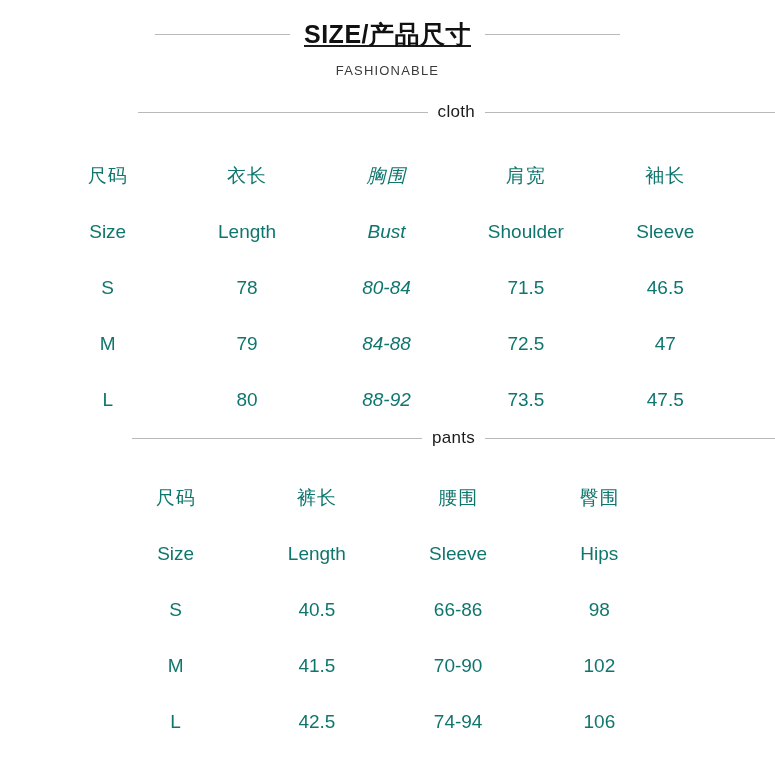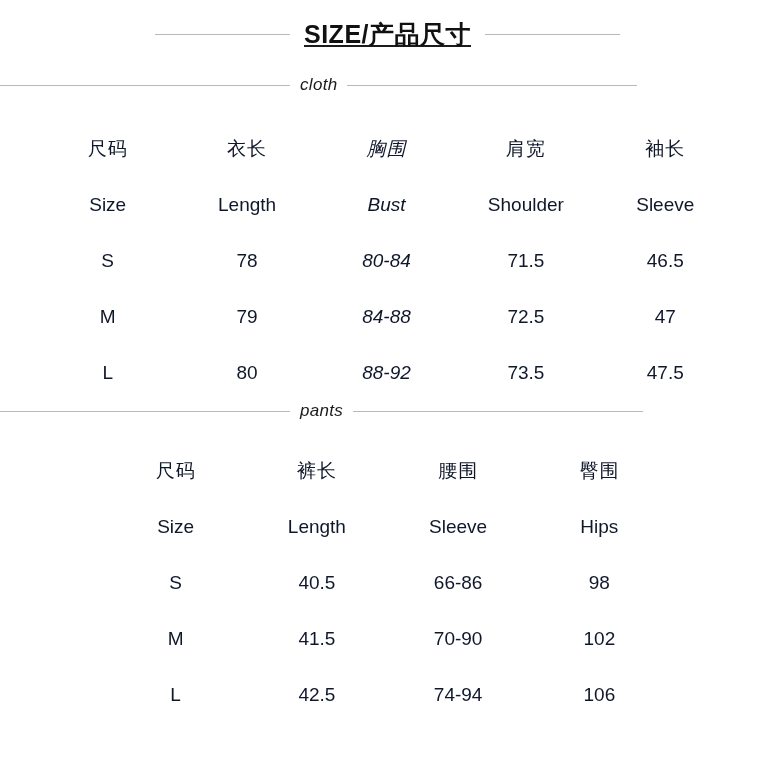--- a/index.html
+++ b/index.html
@@ -49,23 +49,22 @@
     margin-top: 12px;
     font-size: 13px;
     letter-spacing: 1.2px;
     color: #3a3a3a;
   }
 
   
   .section-label-row {
     display: flex;
     align-items: center;
-    justify-content: flex-start;
+    justify-content: flex-end;
     gap: 10px;
-    font-style: italic;
   }
   .section-rule {
     height: 1px;
     background: #b9b9b9;
     flex: 0 0 290px;
   }
   .section-label {
     font-size: 17px;
     color: #1b1b1b;
     white-space: nowrap;
@@ -74,21 +73,21 @@
 
   
   table.size-table {
     border-collapse: collapse;
     width: 100%;
     table-layout: fixed;
   }
   table.size-table td {
     text-align: center;
     font-size: 19px;
-    color: #0f172a;
+    color: #0f766e;
     padding: 0;
     height: 56px;
     vertical-align: middle;
     font-weight: normal;
   }
   td.cn {
     font-size: 19px;
     letter-spacing: 1px;
   }
   td.en {
@@ -123,20 +122,21 @@
 <body>
 
 <div class="page">
 
   <div class="header">
     <div class="header-title-row">
       <div class="header-rule"></div>
       <div class="header-title">SIZE/产品尺寸</div>
       <div class="header-rule"></div>
     </div>
+    <div class="header-sub">FASHIONABLE</div>
   </div>
 
   <div class="section-label-row section-cloth">
     <div class="section-rule"></div>
     <div class="section-label">cloth</div>
     <div class="section-rule"></div>
   </div>
 
   <div class="cloth-block">
     <table class="size-table">

